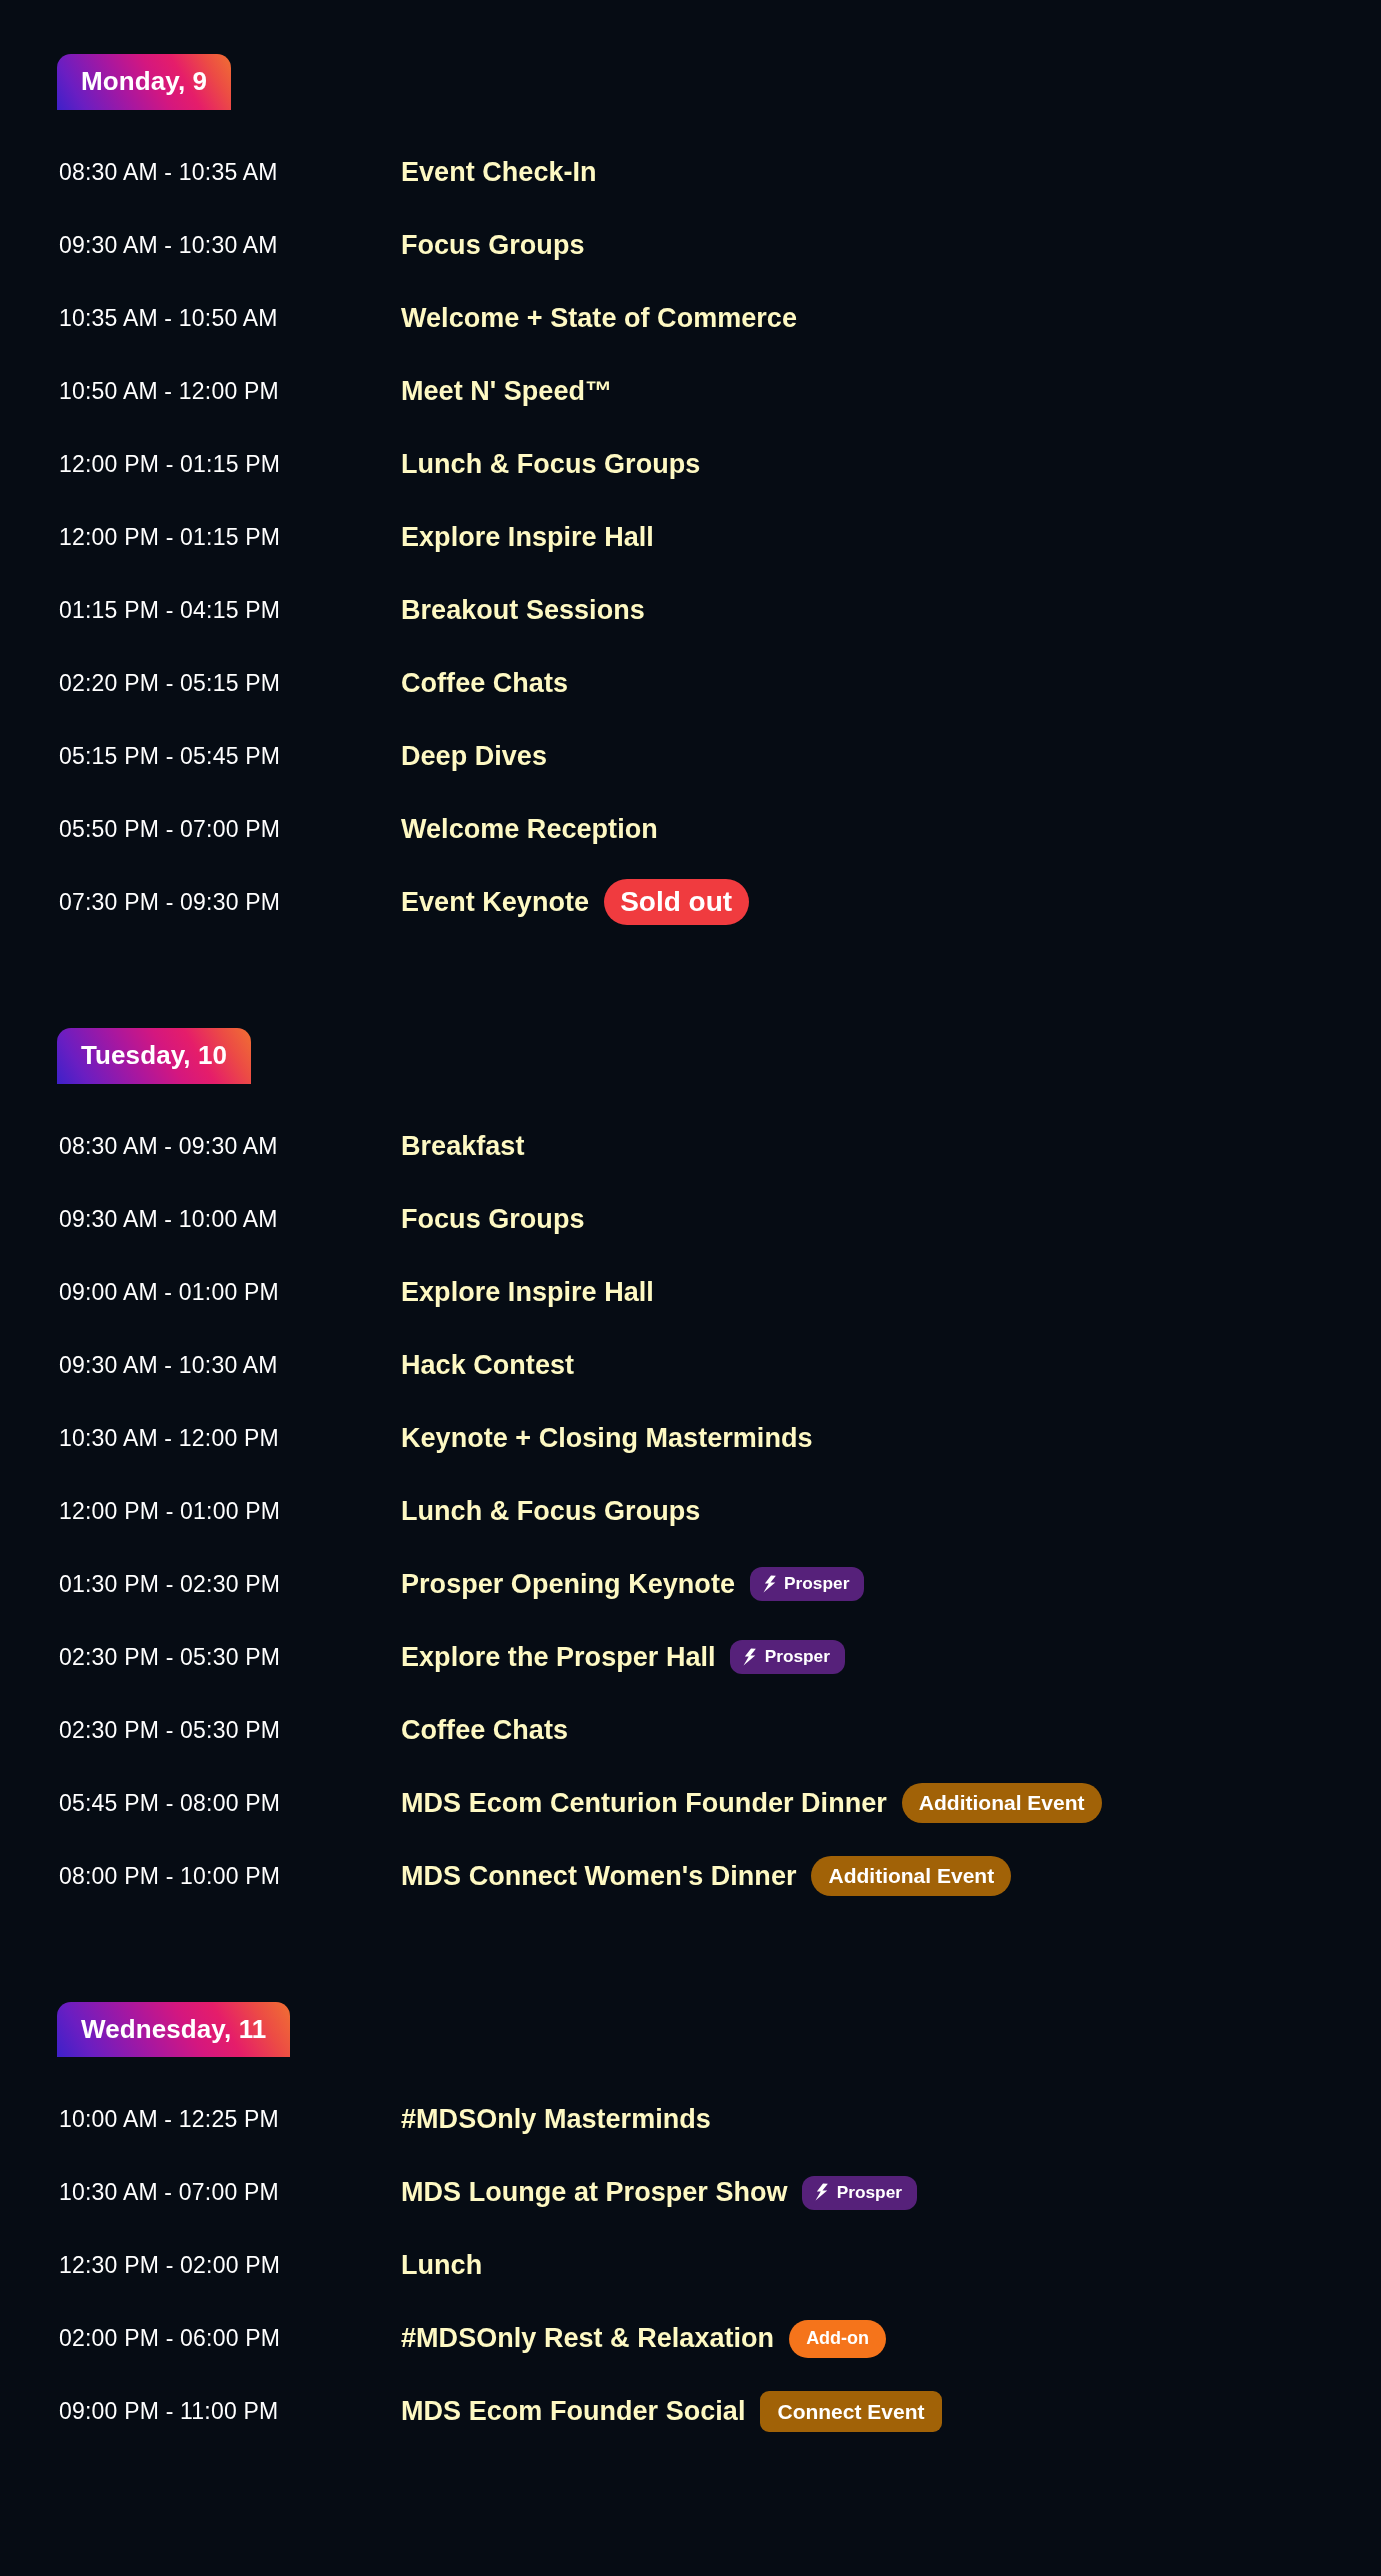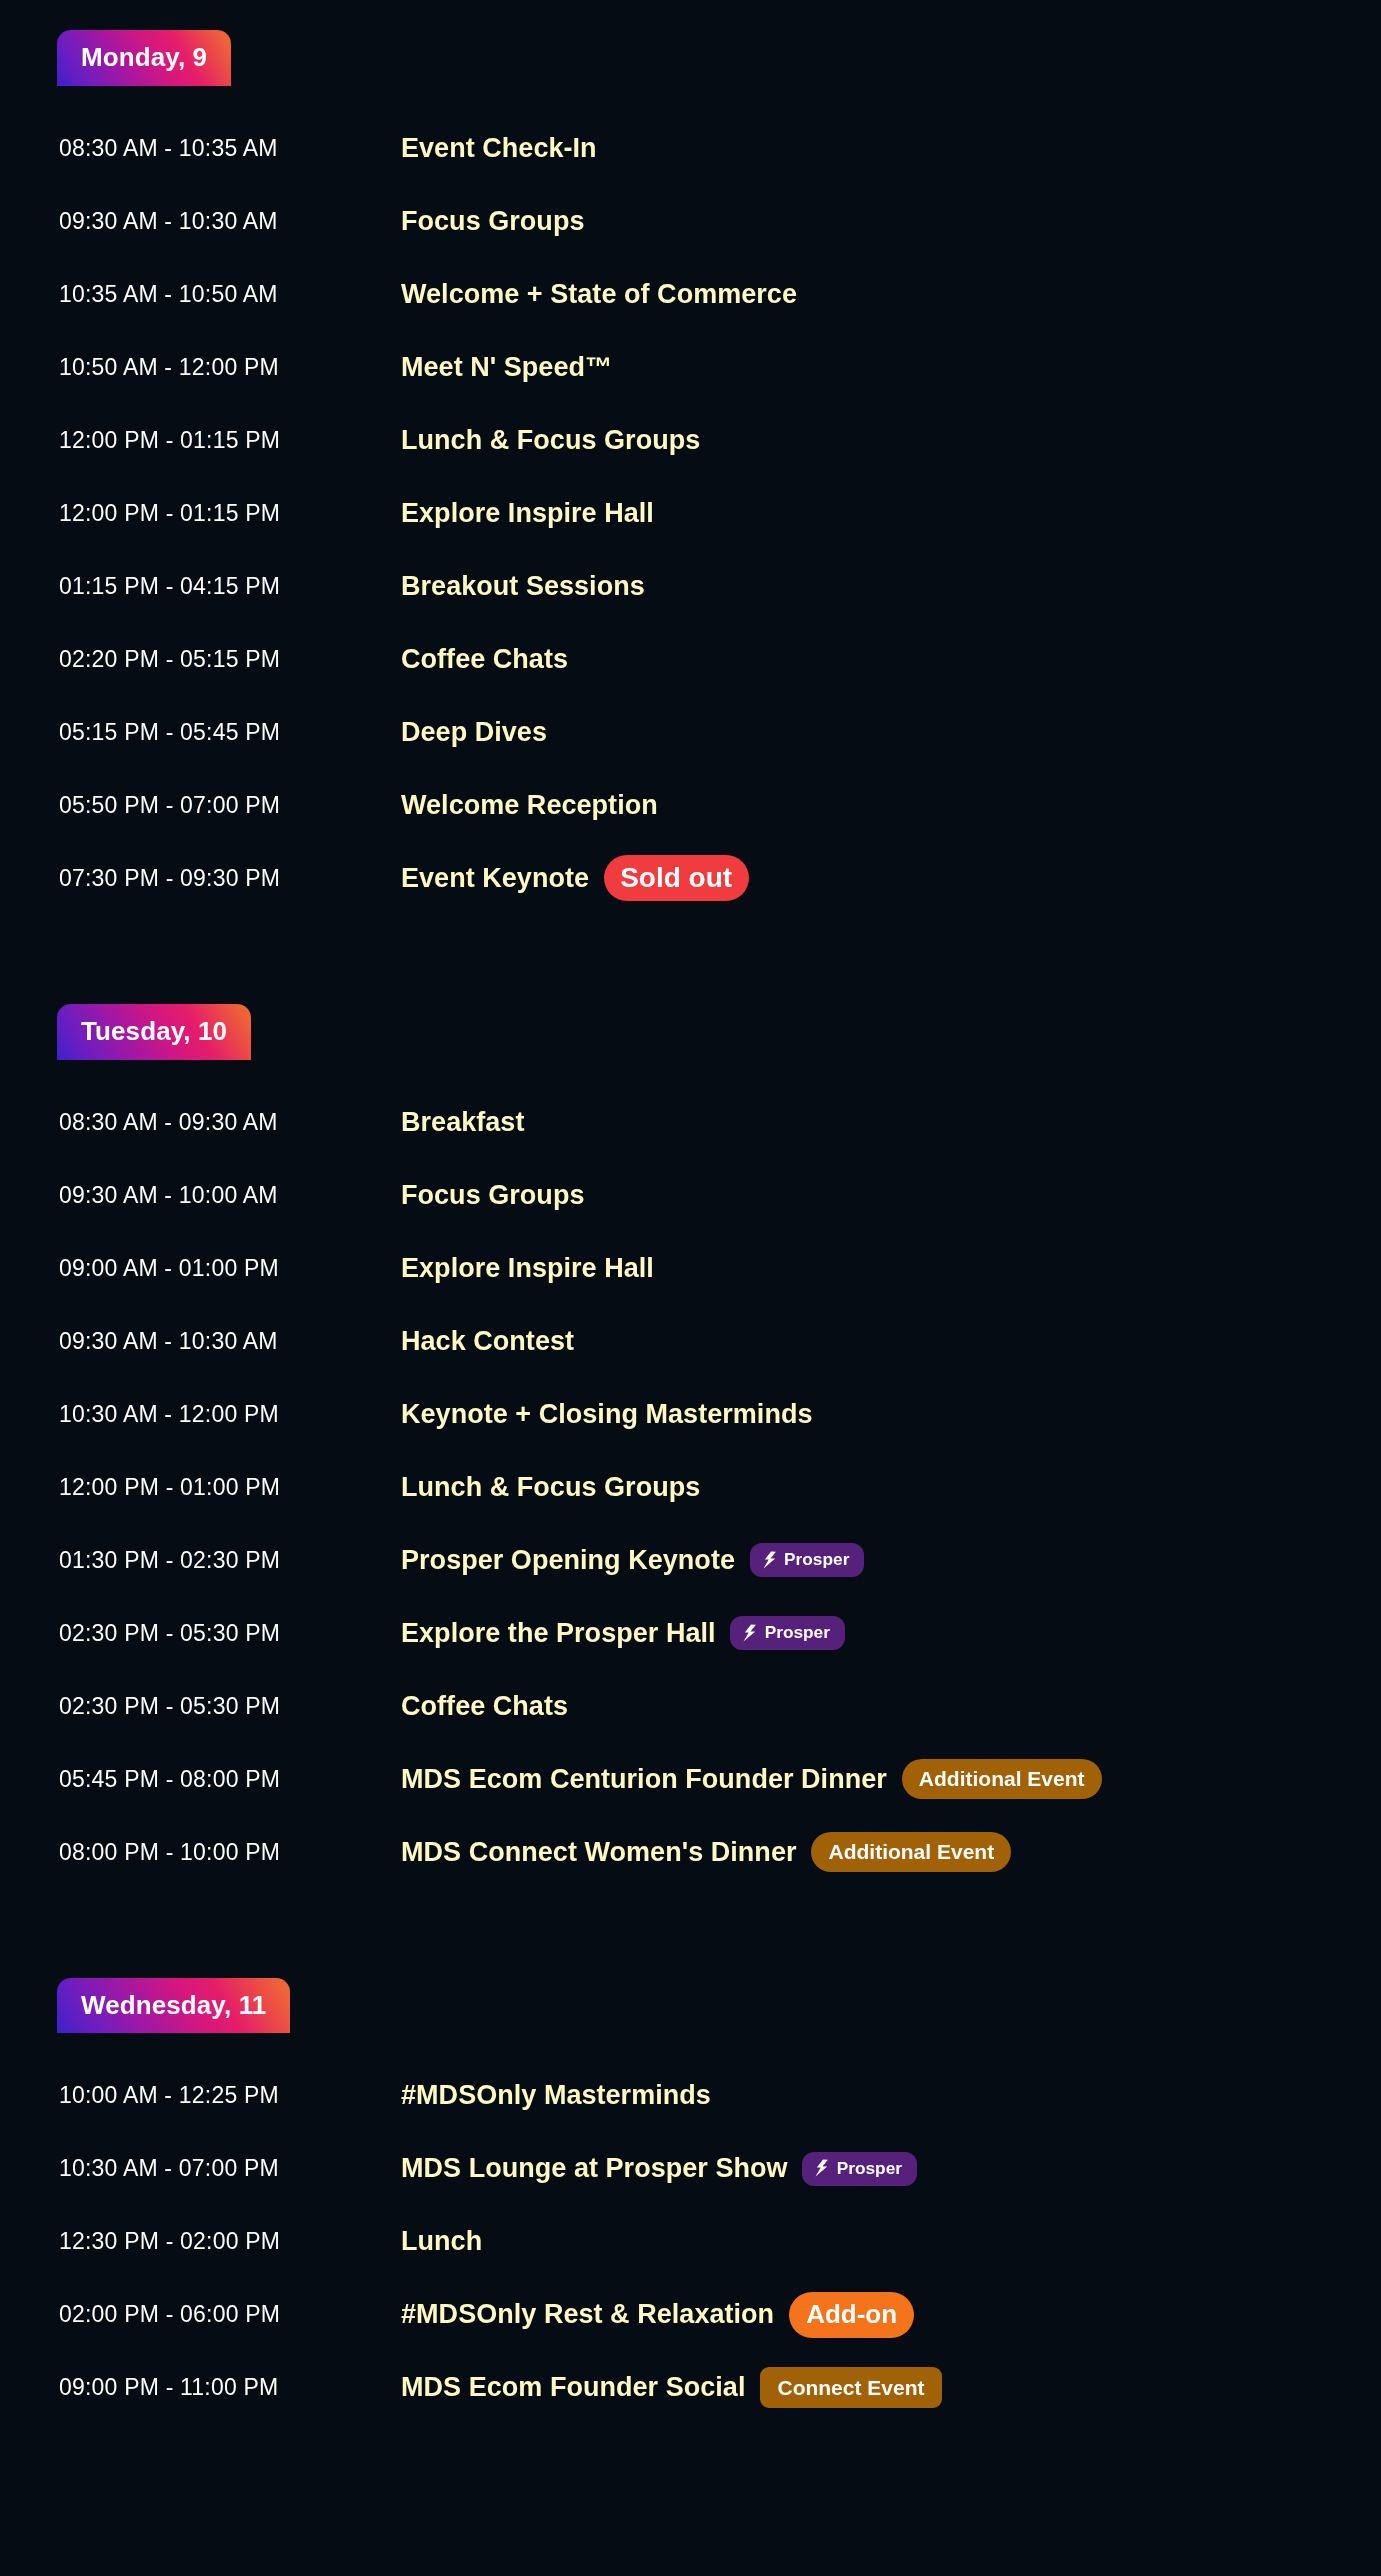--- a/index.html
+++ b/index.html
@@ -9,21 +9,21 @@
     height: 2576px;
     background: #060c14;
     font-family: "Liberation Sans", sans-serif;
     -webkit-font-smoothing: antialiased;
   }
 
   #agenda {
     width: 1381px;
     min-height: 2576px;
     background: #060c14;
-    padding: 30px 0 0 0;
+    padding: 54px 0 0 0;
     overflow: hidden;
   }
 
   .day-block { margin-bottom: 0; }
 
   
   .day-chip {
     display: inline-block;
     margin-left: 57px;
     padding: 13px 24px 14.7px 24px;
@@ -105,21 +105,21 @@
   }
 
   .badge.additional-event {
     background: #a16207;
     font-size: 21px;
     padding: 9.5px 17.3px 10.4px 17.3px;
   }
 
   .badge.add-on {
     background: #f5741b;
-    font-size: 26px;
+    font-size: 18px;
     padding: 9.5px 17.3px 10.4px 17.3px;
   }
 
   .badge.connect-event {
     background: #a16207;
     font-size: 21px;
     padding: 9.5px 17.3px 10.4px 17.3px;
     border-radius: 9px;
   }
 

